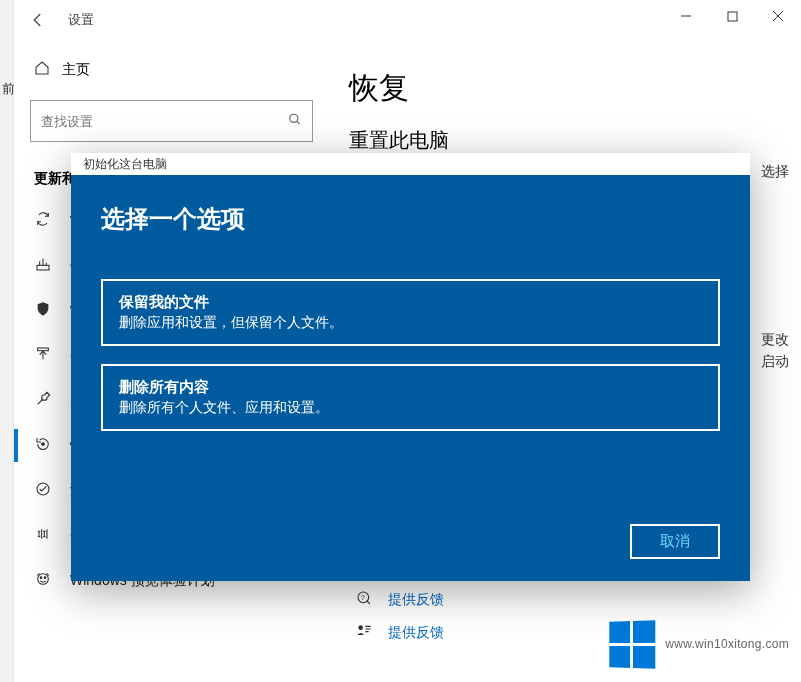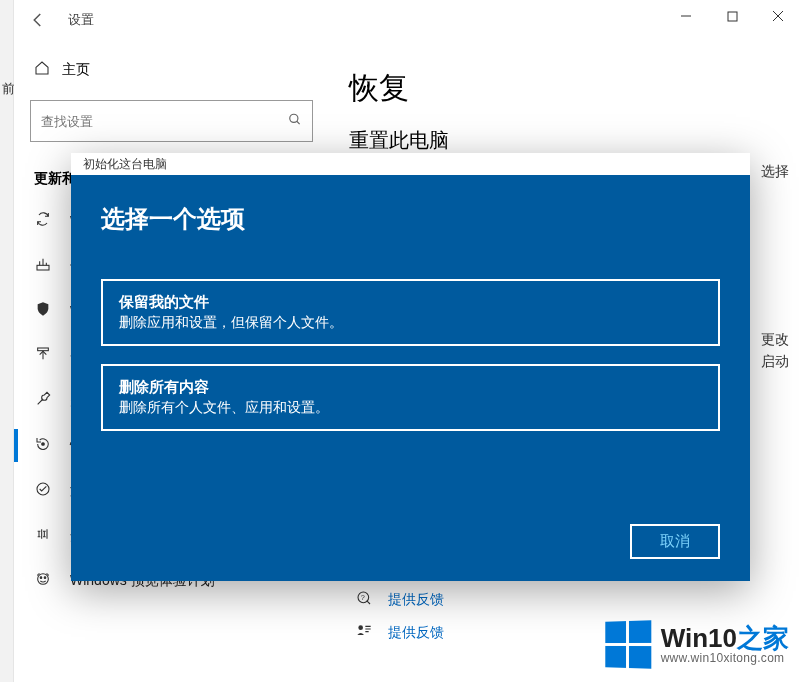--- a/index.html
+++ b/index.html
@@ -464,18 +464,15 @@
 </div>
 
 <div class="watermark">
   <div class="win-logo">
     <div></div>
       <div></div>
       <div></div>
       <div></div>
   </div>
   <div class="wm-text">
-    <div class="wm-title">
-      <span>Win10</span><span class="accent">之家</span>
-    </div>
     <div class="wm-url">www.win10xitong.com</div>
   </div>
 </div>
 
 </body></html>

